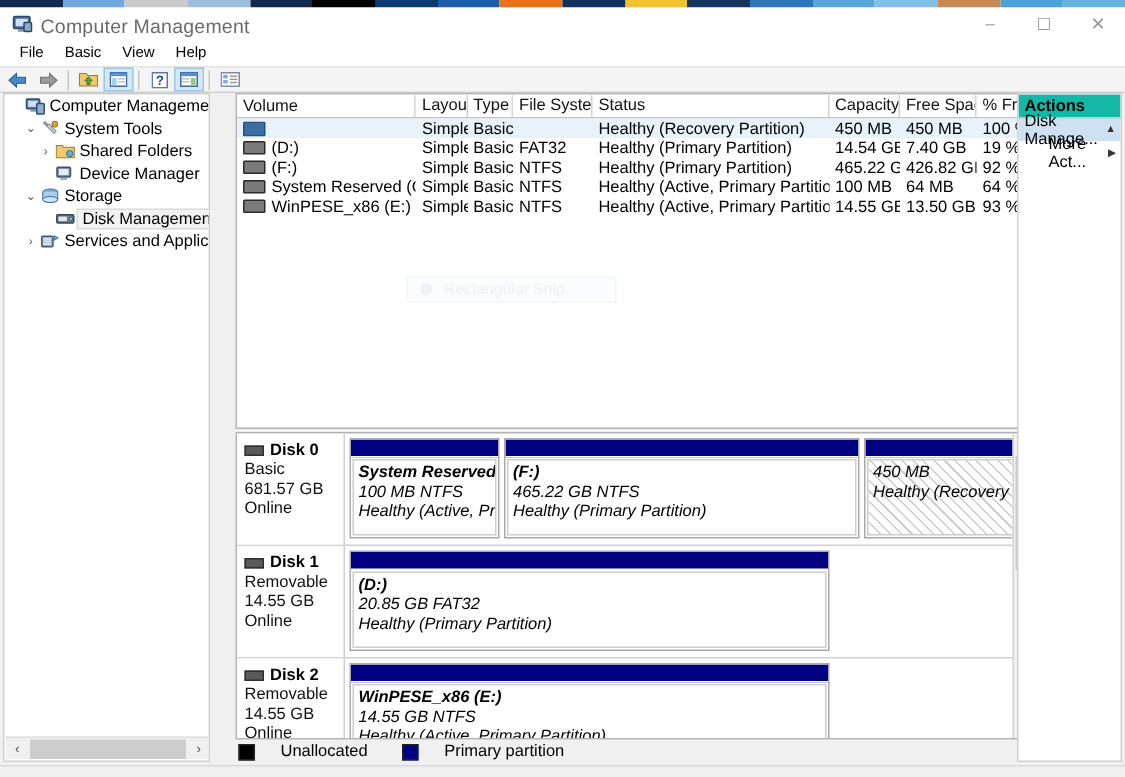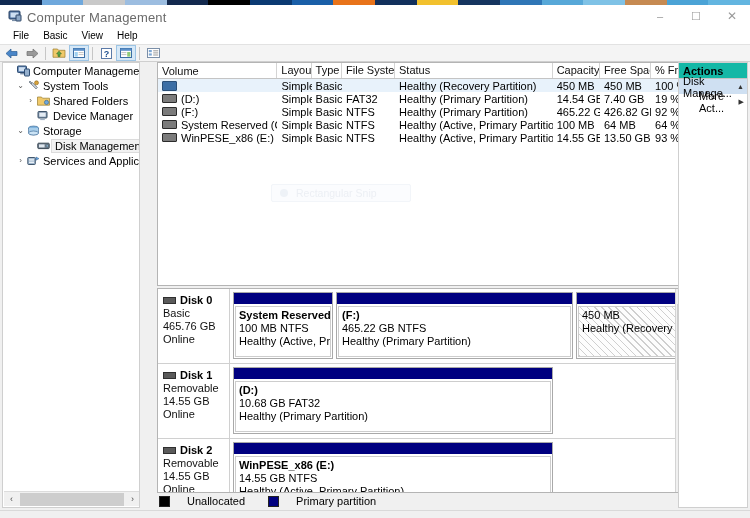--- a/index.html
+++ b/index.html
@@ -76,21 +76,21 @@
   
   .diskpane{position:absolute;left:0;top:226px;width:533px;height:205px;background:#ffffff;border:1px solid #b4b4b4;box-sizing:border-box;overflow:hidden;}
   .diskrow{display:flex;height:74px;border-bottom:1px solid #d0d0d0;position:relative;}
   .diskinfo{width:72px;flex:0 0 72px;border-right:1px solid #d0d0d0;box-sizing:border-box;padding:5px 4px 0 5px;background:#ffffff;}
   .diskinfo .dname{display:flex;align-items:center;gap:4px;font-weight:bold;font-size:11px;margin-bottom:1px;}
   .diskinfo .dline{font-size:11px;line-height:13px;color:#111;}
   .dico{width:11px;height:5px;background:#5a5a5a;border:1px solid #2f2f2f;flex:0 0 11px;}
   .parts{flex:1;display:flex;padding:3px 3px 4px 3px;box-sizing:border-box;gap:3px;}
   .part{border:1px solid #a9a9a9;box-sizing:border-box;background:#ffffff;display:flex;flex-direction:column;overflow:hidden;}
   .part .bar{height:11px;background:#000080;border-bottom:1px solid #ffffff;flex:0 0 11px;}
-  .part .pbody{flex:1;border:1px solid #cdcdcd;margin:1px;padding:2px 3px;box-sizing:border-box;background:#ffffff;overflow:hidden;}
+  .part .pbody{flex:1;border:1px solid #cdcdcd;margin:1px;padding:2px 3px;box-sizing:border-box;background:#ffffff;overflow:hidden;font-style:italic;}
   .part.hatch .pbody{
     background-color:#fdfdfd;
     background-image:repeating-linear-gradient(45deg,#cfcfcf 0,#cfcfcf 1px,transparent 1px,transparent 5px);
   }
   .part .ptitle{font-weight:bold;font-size:11px;white-space:nowrap;line-height:13px;}
   .part .pline{font-size:11px;white-space:nowrap;line-height:13px;}
   .freepad{flex:1;}
   .dscroll{position:absolute;right:0;top:0;width:14px;height:203px;background:#f0f0f0;border-left:1px solid #d4d4d4;box-sizing:border-box;}
   .ds-arrow{width:14px;height:14px;display:flex;align-items:center;justify-content:center;color:#555;font-size:8px;}
   .ds-thumb{position:absolute;left:1px;top:15px;width:12px;height:76px;background:#cdcdcd;}
@@ -400,21 +400,21 @@
 
       <div class="diskpane">
         <div id="disks">
             <div class="diskrow">
               <div class="diskinfo">
                 <div class="dname">
                   <span class="dico"></span>
                   <span>Disk 0</span>
                 </div>
                 <div class="dline">Basic</div>
-                <div class="dline">465.76 GB</div>
+                <div class="dline">681.57 GB</div>
                 <div class="dline">Online</div>
               </div>
               <div class="parts">
                 <div class="part" style="width: 100px; flex: 0 0 100px;">
                   <div class="bar" style="background: rgb(0, 0, 128);"></div>
                   <div class="pbody">
                     <div class="ptitle">System Reserved</div>
                     <div class="pline">100 MB NTFS</div>
                     <div class="pline">Healthy (Active, Pr</div>
                   </div>
@@ -445,21 +445,21 @@
                 </div>
                 <div class="dline">Removable</div>
                 <div class="dline">14.55 GB</div>
                 <div class="dline">Online</div>
               </div>
               <div class="parts">
                 <div class="part" style="width: 320px; flex: 0 0 320px;">
                   <div class="bar" style="background: rgb(0, 0, 128);"></div>
                   <div class="pbody">
                     <div class="ptitle">(D:)</div>
-                    <div class="pline">10.68 GB FAT32</div>
+                    <div class="pline">20.85 GB FAT32</div>
                     <div class="pline">Healthy (Primary Partition)</div>
                   </div>
                 </div>
                 <div class="freepad"></div>
               </div>
             </div>
             <div class="diskrow">
               <div class="diskinfo">
                 <div class="dname">
                   <span class="dico"></span>

